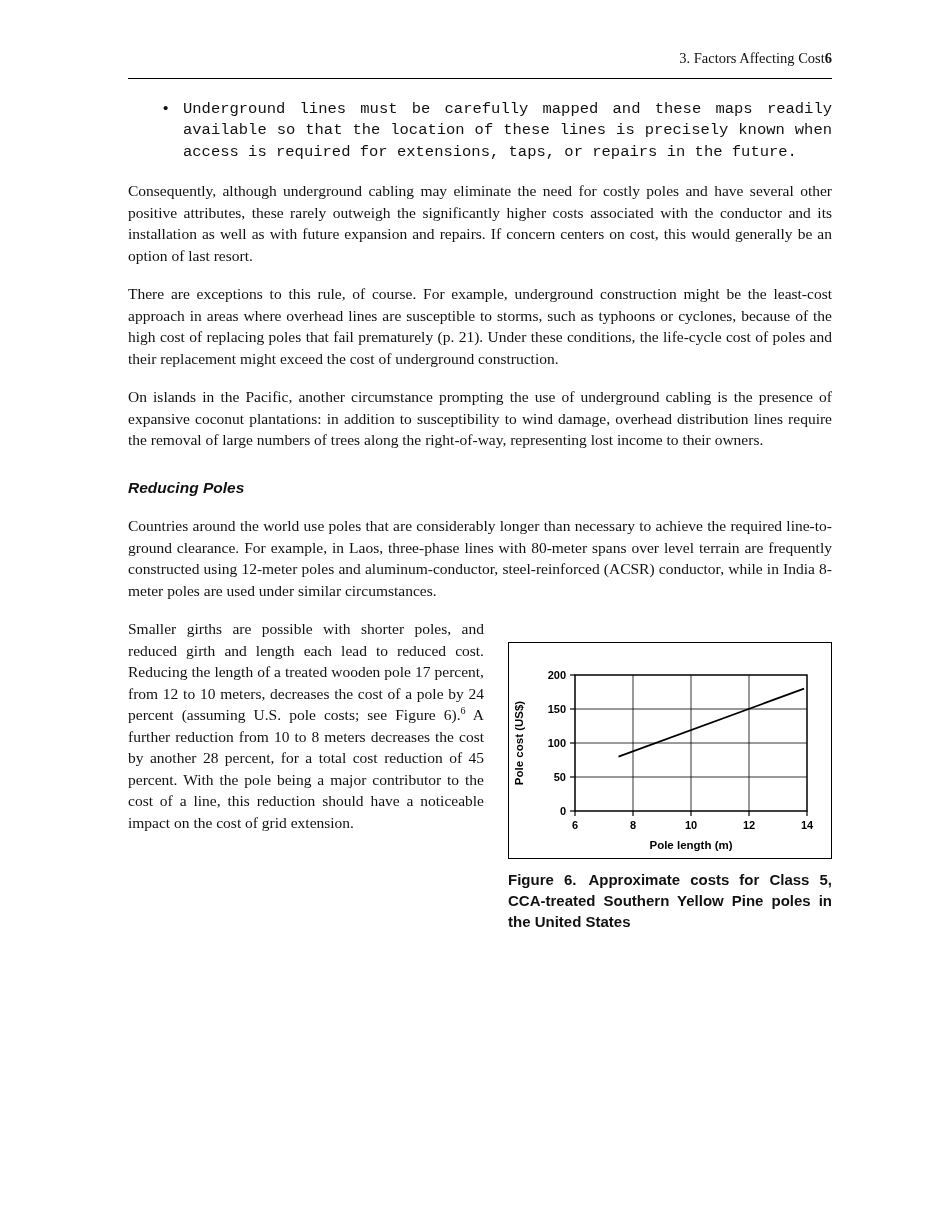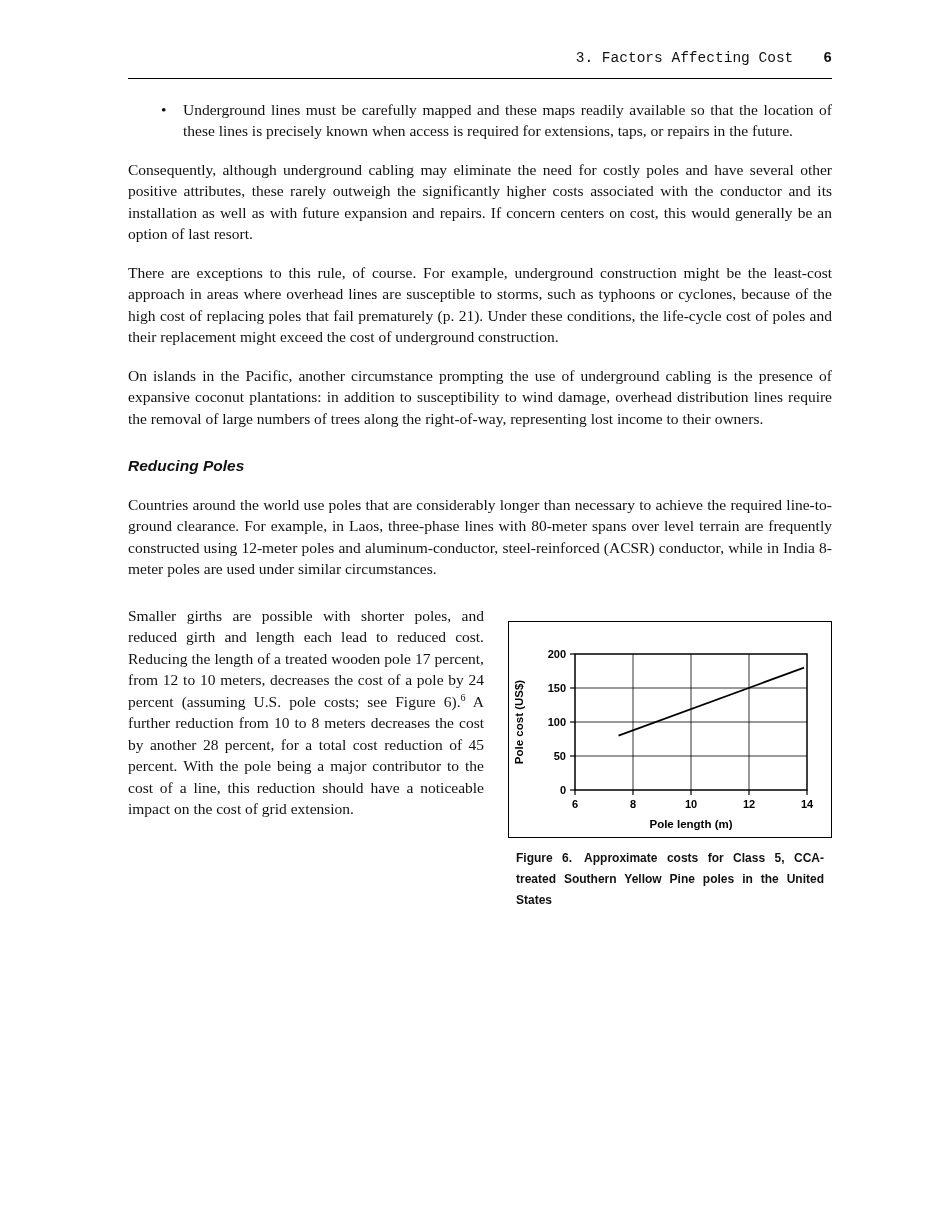--- a/index.html
+++ b/index.html
@@ -8,54 +8,54 @@
     width: 933px; height: 1209px;
     background: #ffffff;
     box-sizing: border-box;
     padding: 48px 101px 0 128px;
     font-family: "Liberation Serif", serif;
     font-size: 15.5px; line-height: 21.5px;
     color: #111111;
     overflow: hidden;
   }
   .header {
-    display: flex; justify-content: flex-end; align-items: baseline; gap: 30px;
-    font-family: Liberation Mono, monospace; font-size: 14.5px;
+    display: flex; justify-content: flex-end; align-items: baseline; 
+    font-family: Liberation Serif, serif; font-size: 14.5px;
     padding-bottom: 8px; border-bottom: 1.5px solid #000;
   }
   .header .pagenum { font-weight: bold; }
 
   .bullets { margin: 20px 0 0; padding: 0; list-style: none; }
-  .bullets li { position: relative; padding-left: 55px; text-align: justify; }
+  .bullets li { position: relative; padding-left: 55px; text-align: justify; font-family: Liberation Mono, monospace; }
   .bullets li::before { content: "\2022"; position: absolute; left: 33px; }
   .bullets li + li { margin-top: 1px; }
 
   .body-para { margin: 17px 0 0; text-align: justify; }
 
   .section-heading {
     font-family: "Liberation Sans", sans-serif;
     font-size: 15.5px; font-style: italic; font-weight: bold;
     margin: 26px 0 0;
   }
 
   .two-col { display: flex; gap: 24px; margin-top: 17px; }
   .col-left { width: 356px; flex: none; }
-  .col-left .body-para:first-child { margin-top: 8px; }
+  .col-left .body-para:first-child { margin-top: 0; }
   .col-right { flex: 1; min-width: 0; }
 
   .figure-box { border: 1.5px solid #000; margin-top: 24px; background: #fff; }
   svg.chart { display: block; }
   .chart text { font-family: "Liberation Sans", sans-serif; font-weight: bold; fill: #000; }
   .chart .tick-label { font-size: 11px; }
   .chart .axis-label { font-size: 11.5px; }
 
   .figure-caption {
     font-family: "Liberation Sans", sans-serif; font-weight: bold;
-    font-size: 12px; line-height: 21px; text-align: justify;
-    margin: 10px 8px 0;
+    font-size: 15px; line-height: 21px; text-align: justify;
+    margin: 10px 0 0;
   }
   .cap-gap { display: inline-block; width: 12px; }
 
   sup { font-size: 10px; line-height: 0; }
 
   .footnote-area { position: absolute; left: 128px; right: 101px; top: 1043px; }
   .footnote-rule { width: 218px; border-top: 1.5px solid #000; }
   .footnote { font-size: 13.5px; line-height: 18px; margin: 8px 0 0; }
   .footnote sup { font-size: 9.5px; }
 </style>

